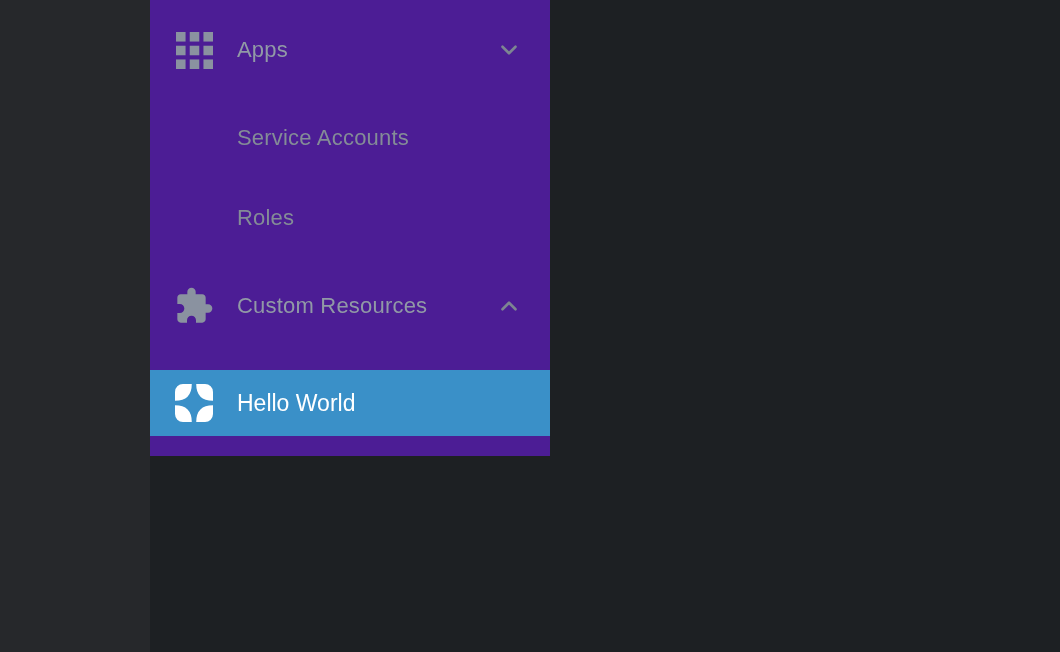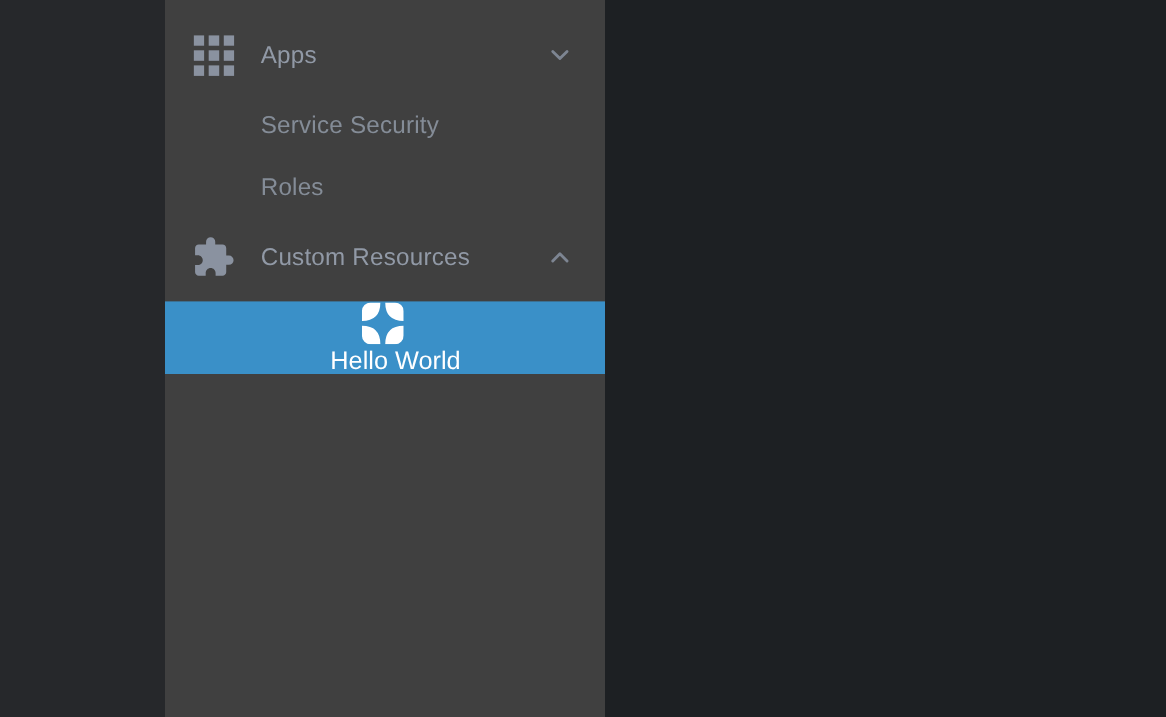--- a/index.html
+++ b/index.html
@@ -16,25 +16,26 @@
   .cluster-rail {
     position: absolute;
     left: 0; top: 0;
     width: 150px; height: 652px;
     background: #26282b;
   }
 
   .sidebar {
     position: absolute;
     left: 150px; top: 0;
-    width: 400px; height: 652px;
-    background: #404040;
+    width: 400px; height: 456px;
+    background: #4c1d95;
     padding-top: 14px;
     display: flex;
     flex-direction: column;
+    gap: 24px;
   }
 
   .row {
     display: flex;
     align-items: center;
     padding-left: 24px;
     padding-right: 28px;
     cursor: pointer;
     flex: none;
   }
@@ -69,21 +70,20 @@
     display: flex;
     align-items: center;
     justify-content: center;
   }
 
   .row-selected {
     height: 66px;
     margin-top: 4px;
     padding-left: 24px;
     background: #3a90c8;
-    flex-direction: column;
   }
   .row-selected .label {
     margin-left: 23px;
     font-size: 23px;
     color: #ffffff;
   }
 
   svg { display: block; }
 </style>
 </head>
@@ -112,21 +112,21 @@
       <span class="label">Apps</span>
       <span class="chevron">
         <svg width="26" height="26" viewBox="0 0 24 24" fill="none" stroke="#7d8592" stroke-width="2.4" stroke-linecap="round" stroke-linejoin="round">
           <path d="M6,9 L12,15 L18,9"></path>
         </svg>
       </span>
     </div>
 
 
     <div class="row row-sub">
-      <span class="label">Service Security</span>
+      <span class="label">Service Accounts</span>
     </div>
     <div class="row row-sub">
       <span class="label">Roles</span>
     </div>
 
     <div class="row row-top">
       <span class="icon-box">
         <svg width="40" height="40" viewBox="0 0 24 24" fill="#8a92a0">
           <path d="M20.5,11H19V7C19,5.89 18.1,5 17,5H13V3.5A2.5,2.5 0 0,0 10.5,1A2.5,2.5 0 0,0 8,3.5V5H4C2.89,5 2,5.89 2,7V10.8H3.5C5,10.8 6.2,12 6.2,13.5C6.2,15 5,16.2 3.5,16.2H2V20C2,21.11 2.89,22 4,22H7.8V20.5C7.8,19 9,17.8 10.5,17.8C12,17.8 13.2,19 13.2,20.5V22H17C18.1,22 19,21.11 19,20V16H20.5A2.5,2.5 0 0,0 23,13.5A2.5,2.5 0 0,0 20.5,11Z"></path>
         </svg>

